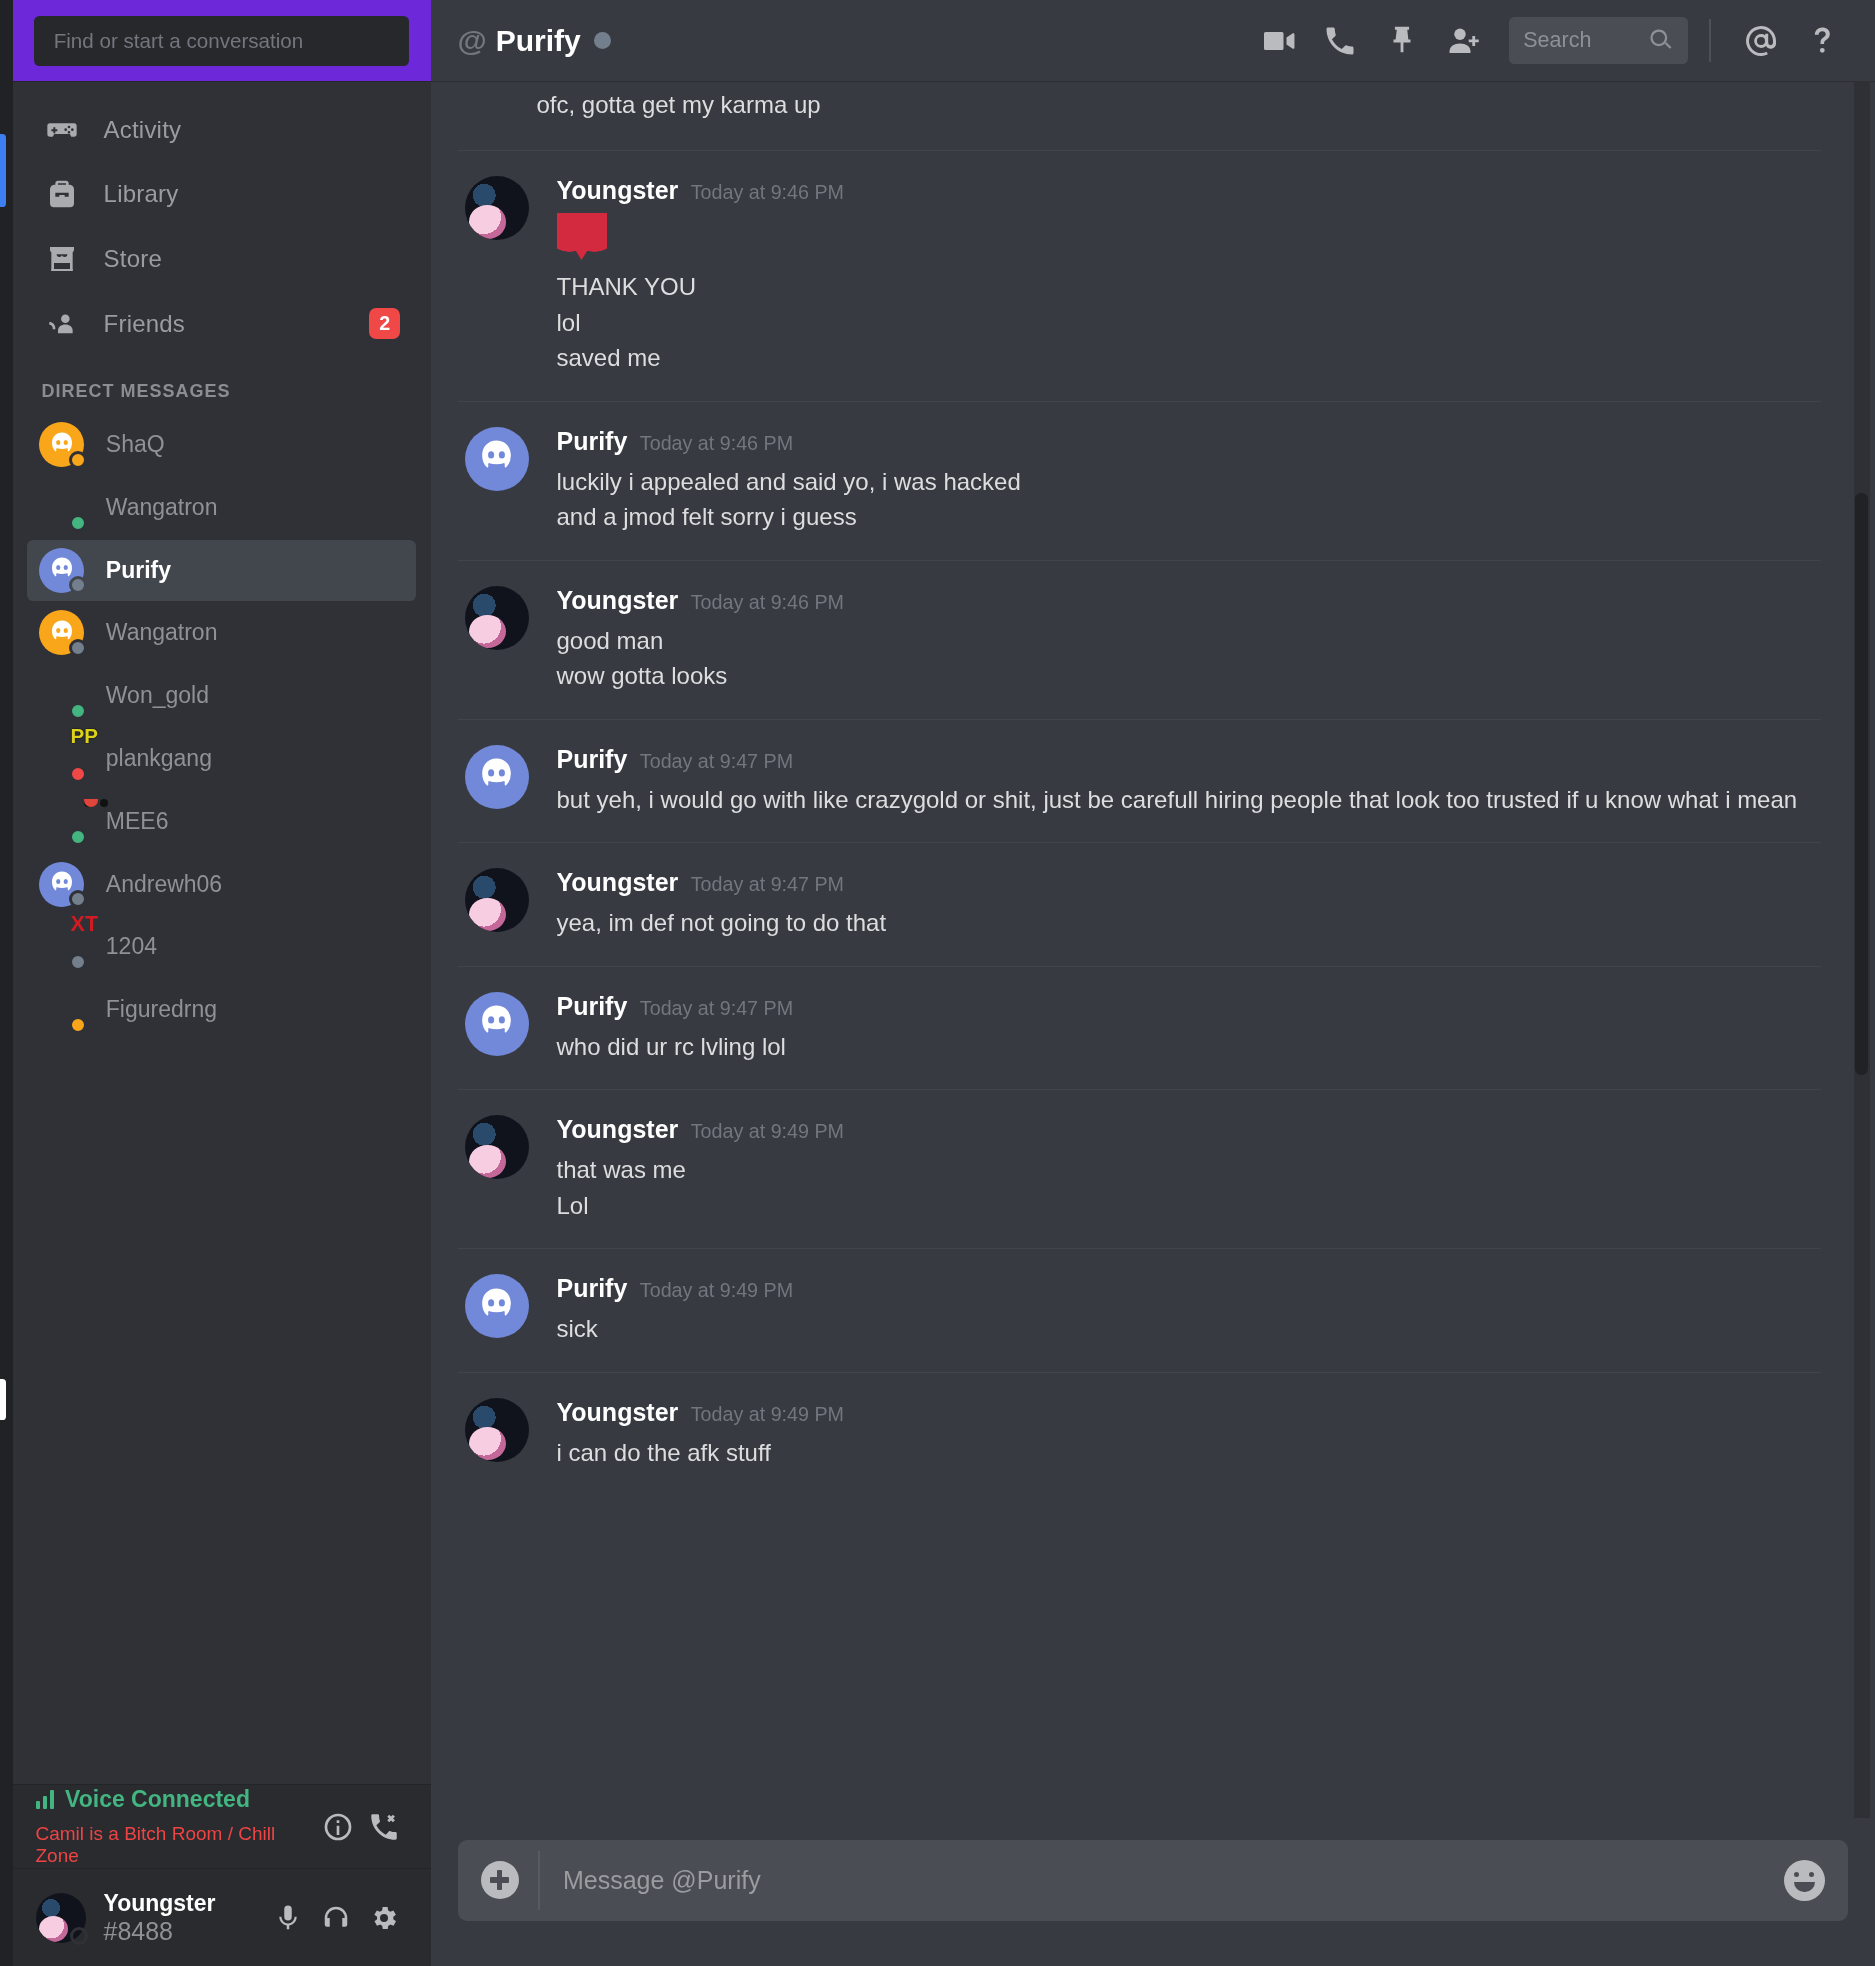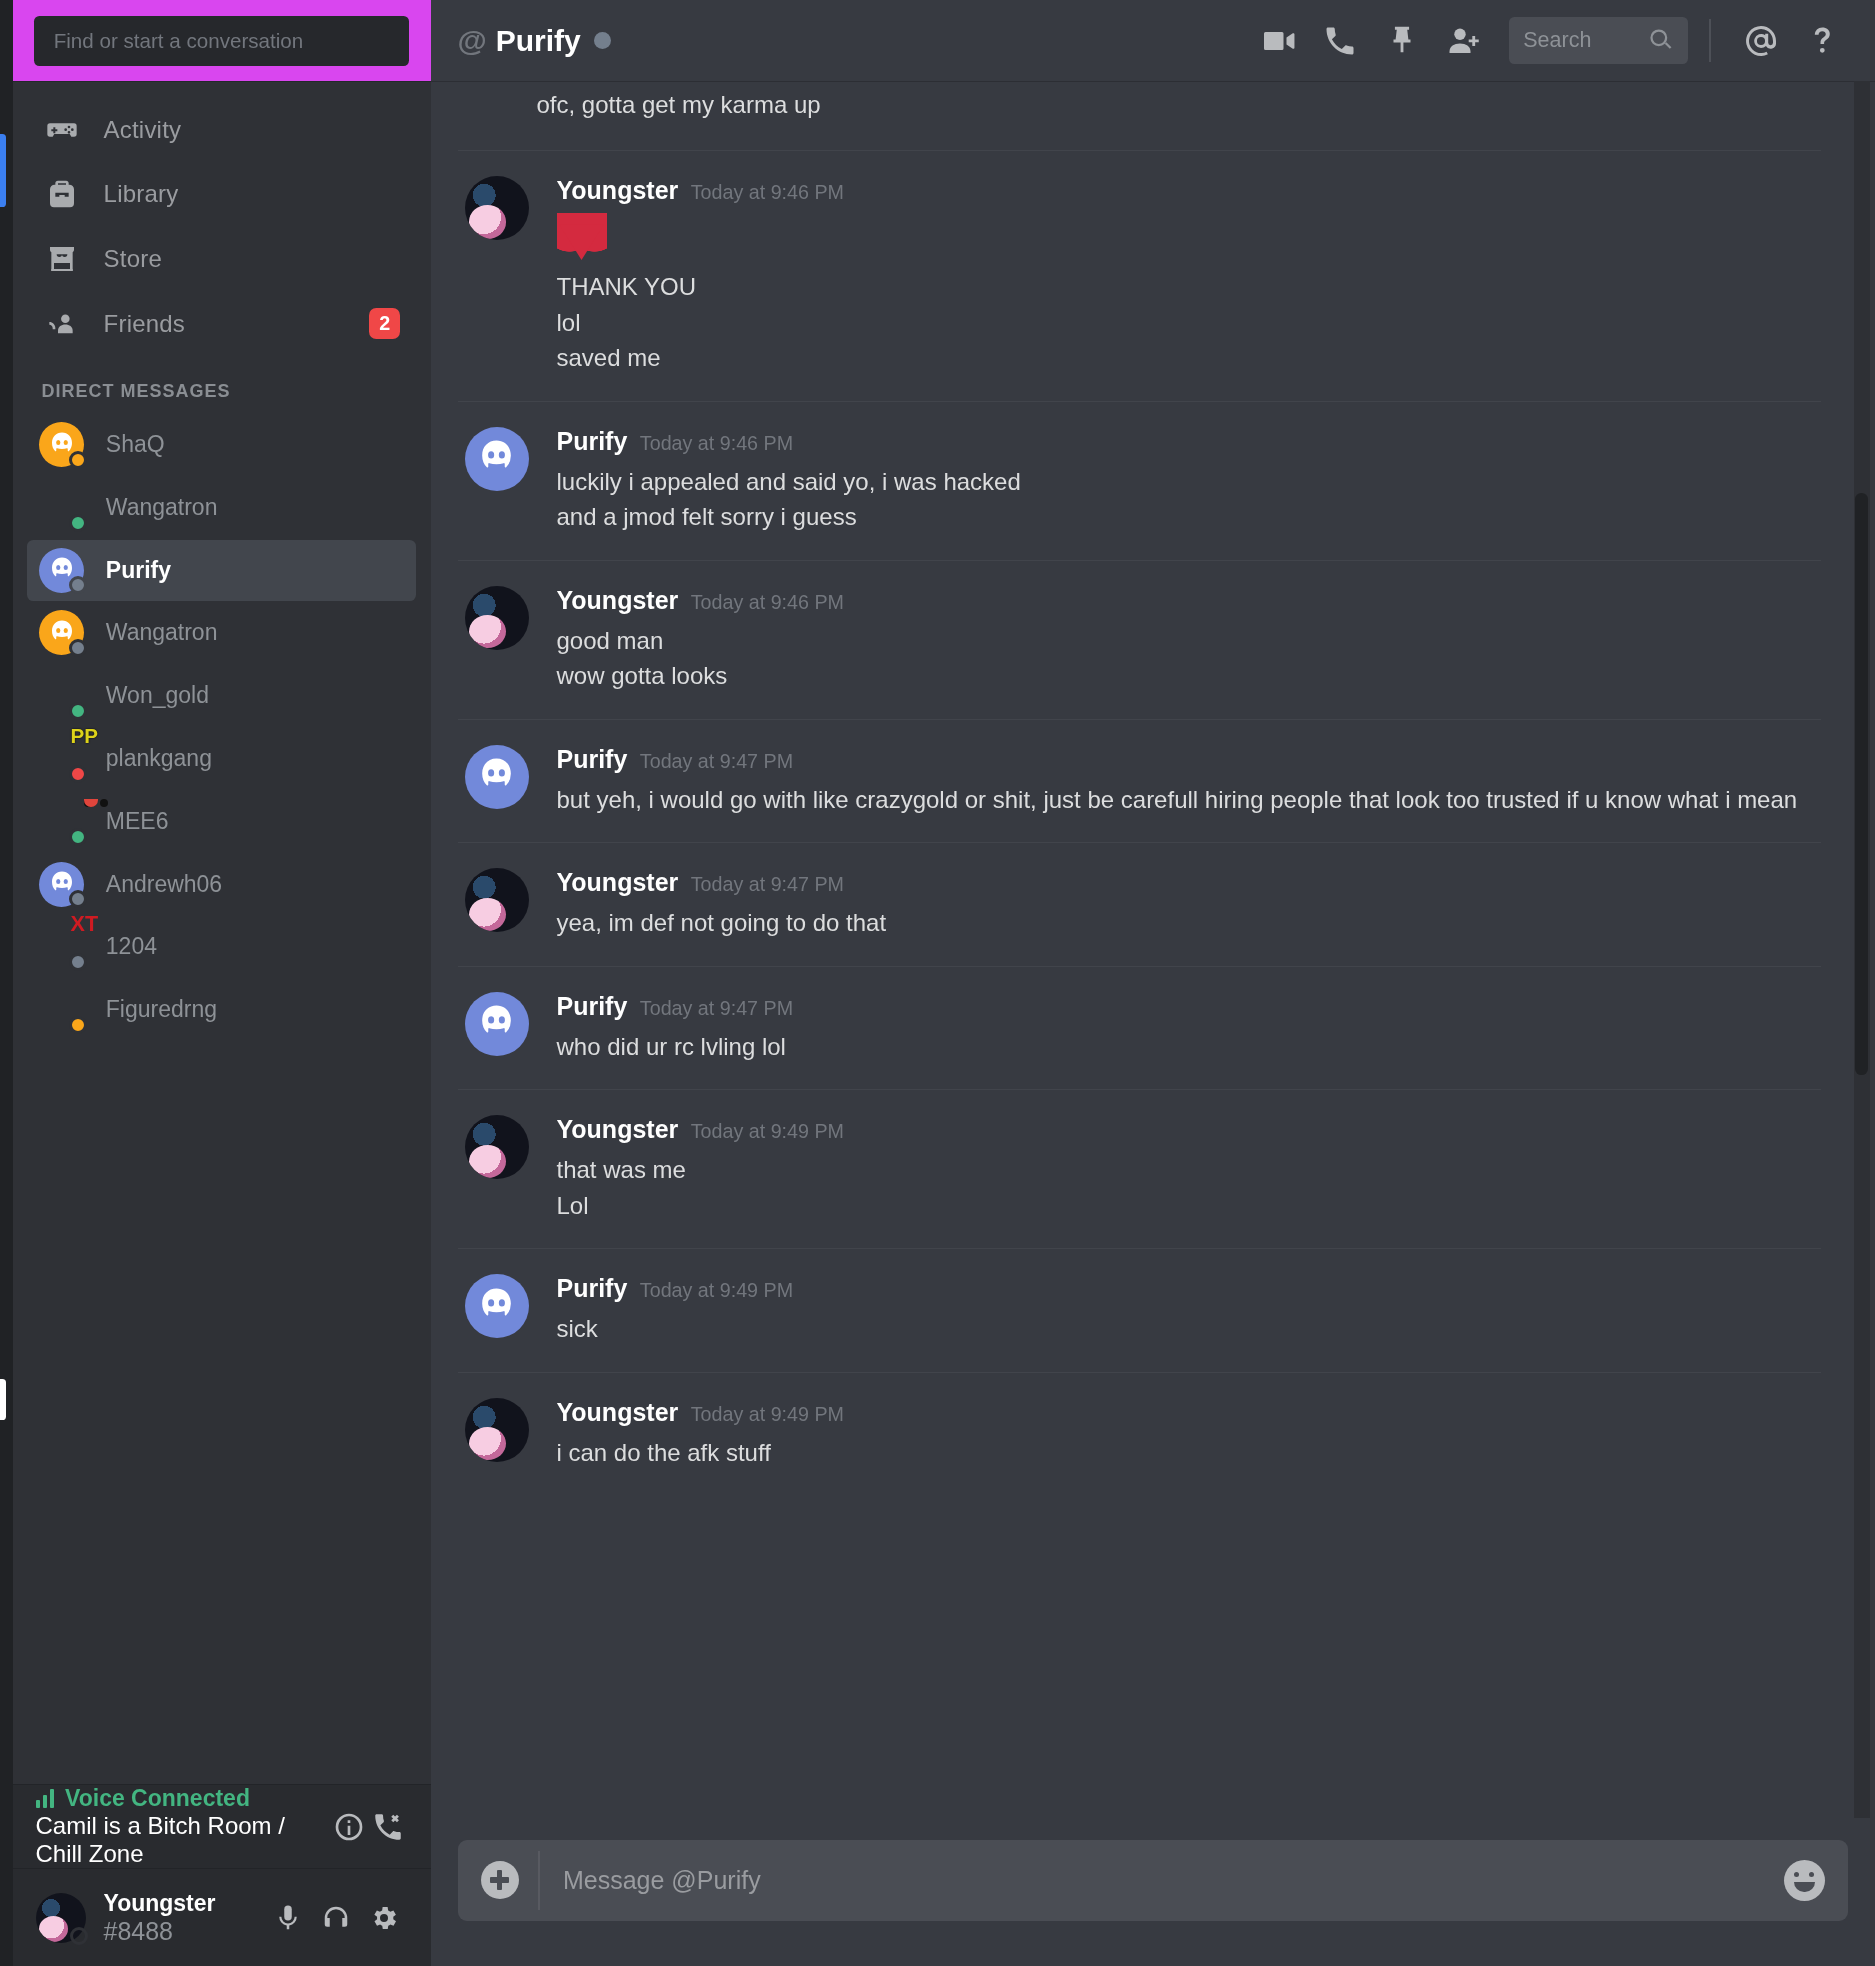--- a/index.html
+++ b/index.html
@@ -77,21 +77,21 @@
     flex: 0 0 418px;
     background: #2f3136;
     display: flex;
     flex-direction: column;
     z-index: 4;
   }
 
   #search-bar-wrap {
     height: 81px;
     flex: 0 0 81px;
-    background: #d946ef;
+    background: #6d28d9;
     display: flex;
     align-items: center;
     padding: 0 21.5px;
     box-shadow: 0 0.9px 0 rgba(0,0,0,.22);
   }
   #conversation-search {
     width: 100%;
     height: 50px;
     background: #26282c;
     border-radius: 5.4px;
@@ -265,21 +265,21 @@
     display: flex; align-items: center;
     color: #43b581;
     font-size: 23px;
     font-weight: bold;
   }
   #voice-signal { margin-right: 10.7px; display:flex; align-items:flex-end; gap:2.7px; height:19.7px;}
   #voice-signal i { display:block; width:4.5px; background:#43b581; border-radius:0.9px;}
   #voice-signal i:nth-child(1){height:8px;}
   #voice-signal i:nth-child(2){height:13.4px;}
   #voice-signal i:nth-child(3){height:19px;}
-  #voice-room { font-size: 24px; color: #ffffff; margin-top: 0; }
+  #voice-room { font-size: 19px; color: #ef4444; margin-top: 10px; }
   .voice-btn { width: 48px; height: 48px; display:flex; align-items:center; justify-content:center; cursor:pointer;}
   .voice-btn svg { fill:#b9bbbe; }
 
   
   #user-panel {
     flex: 0 0 99px;
     background: #292b2f;
     border-top: 0.9px solid #222428;
     display: flex;
     align-items: center;

